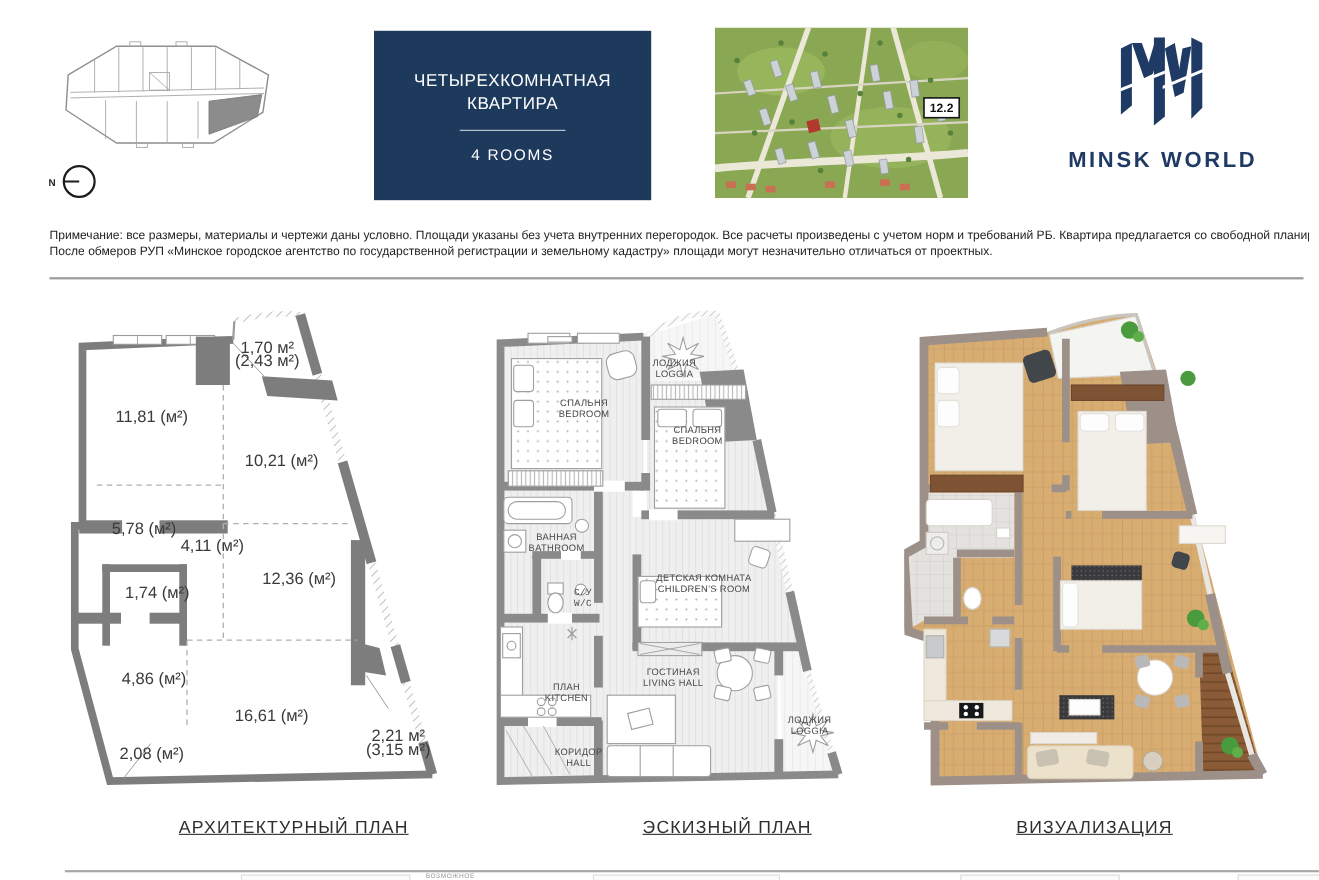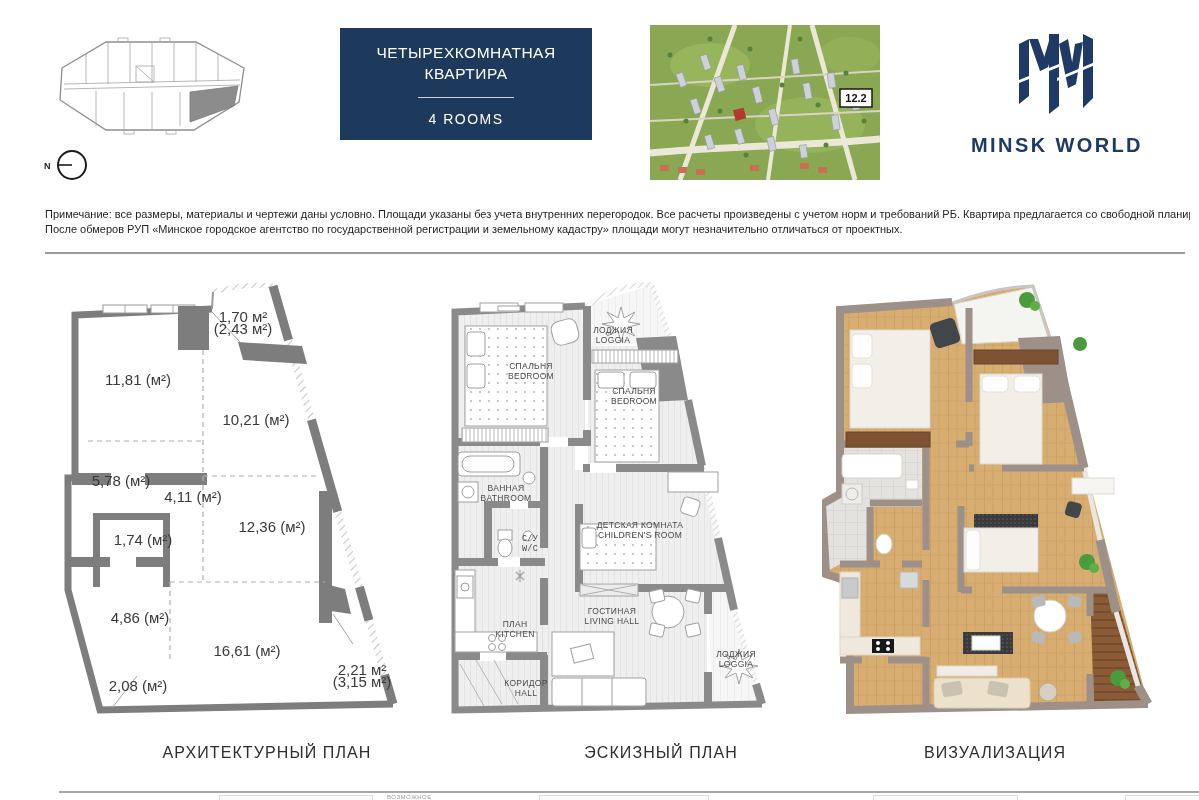--- a/index.html
+++ b/index.html
@@ -1,35 +1,35 @@
 <!DOCTYPE html>
 <html><head>
 <meta charset="utf-8">
 <style>
   html,body{margin:0;padding:0;background:#ffffff;}
   .page{position:relative;width:1199px;height:800px;background:#fff;overflow:hidden;
         font-family:"Liberation Sans","DejaVu Sans",sans-serif;}
   .abs{position:absolute;}
   
-  .title-card{left:340px;top:28px;width:252px;height:112px;background:#1d3a5c;color:#fff;
+  .title-card{left:340px;top:28px;width:252px;height:154px;background:#1d3a5c;color:#fff;
               display:flex;flex-direction:column;align-items:center;justify-content:center;}
   .title-card .t1{font-size:15.5px;letter-spacing:.5px;text-align:center;line-height:21px;}
   .title-card .div{width:96px;height:1px;background:#c7d2de;margin:13px 0;}
   .title-card .t2{font-size:14px;letter-spacing:1.5px;}
   
   .disclaimer{left:45px;top:207px;width:1145px;color:#1f1f1f;font-size:11px;line-height:14.5px;}
   .disclaimer div{white-space:nowrap;overflow:hidden;}
   .rule{left:45px;top:252px;width:1140px;height:2px;background:#9a9a9a;}
   
   .area-label{position:absolute;transform:translateX(-50%);font-size:15px;color:#3a3a3a;
               text-align:center;line-height:12px;white-space:nowrap;}
   .room-label{position:absolute;transform:translateX(-50%);font-size:8.5px;color:#4a4a4a;
               letter-spacing:.3px;text-align:center;line-height:10px;white-space:nowrap;}
   
-  .caption{position:absolute;transform:translateX(-50%);font-size:16px;letter-spacing:1.1px;color:#2e2e2e;white-space:nowrap;}
+  .caption{position:absolute;transform:translateX(-50%);font-size:16px;letter-spacing:1.1px;color:#2e2e2e;white-space:nowrap;text-decoration:underline;}
   
   .footer-rule{left:59px;top:791px;width:1140px;height:2px;background:#a8a8a8;}
   .stub{position:absolute;top:795px;height:12px;border:1px solid #dcdcdc;background:#fbfbfb;}
   .stub-text{position:absolute;top:794px;font-size:6px;color:#9a9a9a;letter-spacing:.5px;}
 </style>
 </head>
 <body>
 
 <div class="page">
 
@@ -222,21 +222,21 @@
   <div class="area-label" style="left:243px;top:311px;">
     <div>1,70 м²</div>
       <div>(2,43 м²)</div>
   </div>
   <div class="area-label" style="left:138px;top:374px;">
       <div>11,81 (м²)</div>
     </div>
   <div class="area-label" style="left:256px;top:414px;">
       <div>10,21 (м²)</div>
     </div>
-  <div class="area-label" style="left:109px;top:475px;padding-left:24px;">
+  <div class="area-label" style="left:119px;top:475px;padding-left:24px;">
       <div>5,78 (м²)</div>
     </div>
   <div class="area-label" style="left:193px;top:491px;">
       <div>4,11 (м²)</div>
     </div>
   <div class="area-label" style="left:143px;top:534px;">
       <div>1,74 (м²)</div>
     </div>
   <div class="area-label" style="left:272px;top:521px;">
       <div>12,36 (м²)</div>

